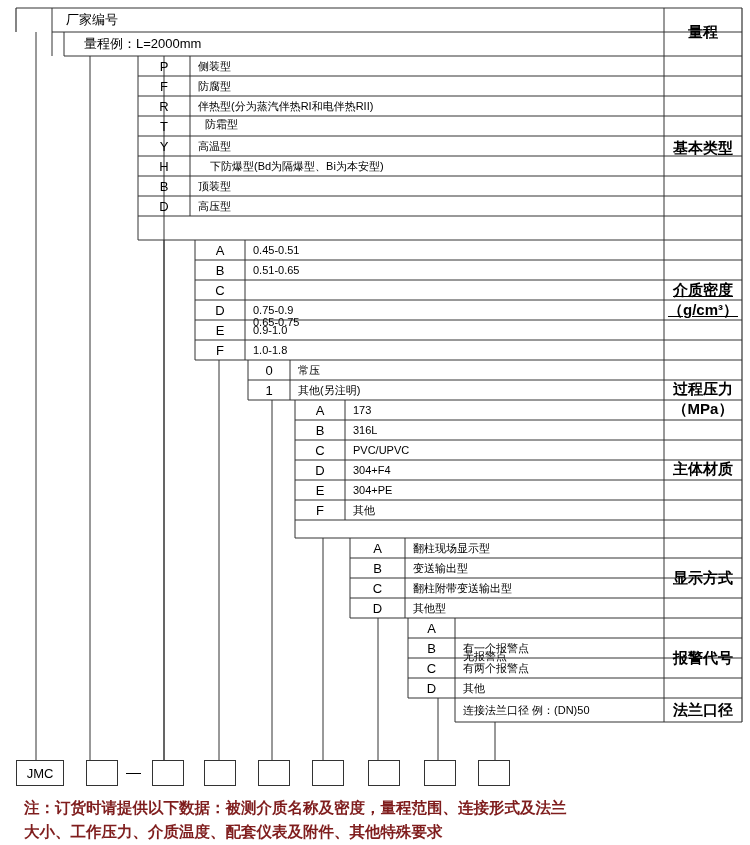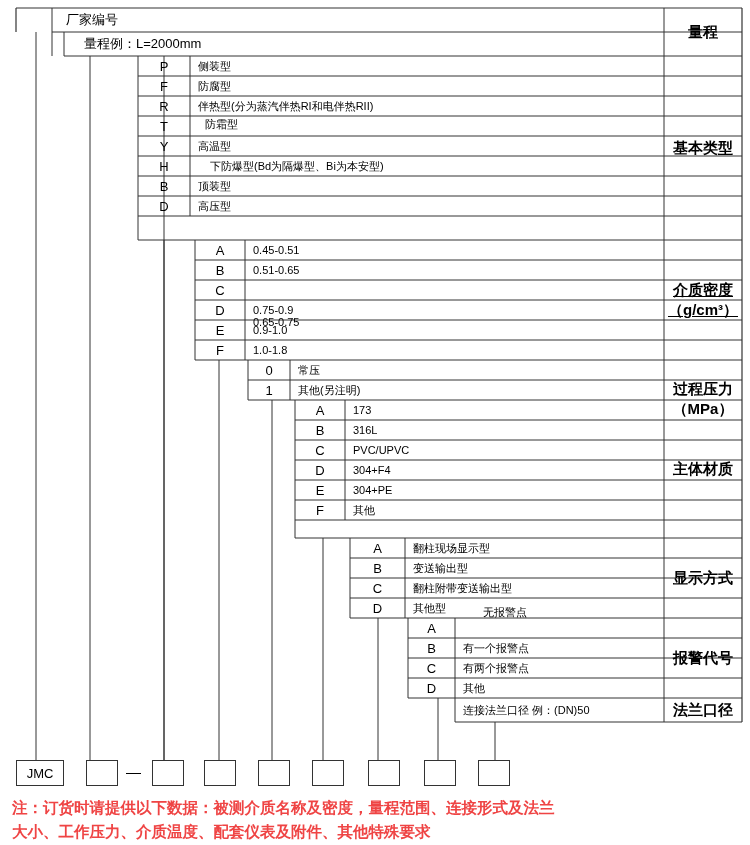--- a/index.html
+++ b/index.html
@@ -14,21 +14,21 @@
   }
   #diagram{position:absolute;left:0;top:0;width:750px;height:845px;}
   .cell{position:absolute;box-sizing:border-box;display:flex;align-items:center;white-space:nowrap;}
   .code{justify-content:center;font-size:13px;}
   .desc{justify-content:flex-start;padding-left:8px;font-size:11px;}
   .grp{justify-content:center;font-weight:bold;font-size:15px;text-align:center;flex-direction:column;line-height:1.35;}
   .lbl{justify-content:flex-start;padding-left:8px;font-size:13px;}
   .bcode{position:absolute;box-sizing:border-box;border:1px solid #333;background:#fff;
          display:flex;align-items:center;justify-content:center;font-size:13px;}
   .dash{position:absolute;font-size:15px;color:#000;}
-  .note{position:absolute;color:#ef4444;font-weight:bold;font-size:15.5px;line-height:1.55;left:12px;width:726px;}
+  .note{position:absolute;color:#7f1d1d;font-weight:bold;font-size:15.5px;line-height:1.55;left:24px;width:726px;}
 </style>
 </head>
 <body>
 
 <div id="diagram">
     <svg width="750" height="845" style="position:absolute;left:0;top:0;">
       <line x1="16" y1="8" x2="742" y2="8" stroke="#333333" stroke-width="1.2"></line>
       <line x1="52" y1="32" x2="742" y2="32" stroke="#333333" stroke-width="1"></line>
       <line x1="64" y1="56" x2="742" y2="56" stroke="#333333" stroke-width="1"></line>
       <line x1="138" y1="76" x2="742" y2="76" stroke="#333333" stroke-width="1"></line>
@@ -153,21 +153,21 @@
     <div class="cell code" style="left: 350px; top: 538px; width: 55px; height: 20px;">A</div>
     <div class="cell desc" style="left: 405px; top: 538px; width: 259px; height: 20px;">翻柱现场显示型</div>
     <div class="cell code" style="left: 350px; top: 558px; width: 55px; height: 20px;">B</div>
     <div class="cell desc" style="left: 405px; top: 558px; width: 259px; height: 20px;">变送输出型</div>
     <div class="cell code" style="left: 350px; top: 578px; width: 55px; height: 20px;">C</div>
     <div class="cell desc" style="left: 405px; top: 578px; width: 259px; height: 20px;">翻柱附带变送输出型</div>
     <div class="cell code" style="left: 350px; top: 598px; width: 55px; height: 20px;">D</div>
     <div class="cell desc" style="left: 405px; top: 598px; width: 259px; height: 20px;">其他型</div>
     <div class="cell grp" style="left: 664px; top: 538px; width: 78px; height: 80px;">显示方式</div>
     <div class="cell code" style="left: 408px; top: 618px; width: 47px; height: 20px;">A</div>
-    <div class="cell desc" style="left: 455px; top: 602px; width: 225px; height: 20px; margin-left: 20px;">无报警点</div>
+    <div class="cell desc" style="left: 455px; top: 646px; width: 225px; height: 20px;">无报警点</div>
     <div class="cell code" style="left: 408px; top: 638px; width: 47px; height: 20px;">B</div>
     <div class="cell desc" style="left: 455px; top: 638px; width: 209px; height: 20px;">有一个报警点</div>
     <div class="cell code" style="left: 408px; top: 658px; width: 47px; height: 20px;">C</div>
     <div class="cell desc" style="left: 455px; top: 658px; width: 209px; height: 20px;">有两个报警点</div>
     <div class="cell code" style="left: 408px; top: 678px; width: 47px; height: 20px;">D</div>
     <div class="cell desc" style="left: 455px; top: 678px; width: 209px; height: 20px;">其他</div>
     <div class="cell grp" style="left: 664px; top: 618px; width: 78px; height: 80px;">报警代号</div>
     <div class="cell desc" style="left: 455px; top: 698px; width: 209px; height: 24px;">连接法兰口径 例：(DN)50</div>
     <div class="cell grp" style="left: 664px; top: 698px; width: 78px; height: 24px;">法兰口径</div>
     <div class="bcode" style="left: 16px; top: 760px; width: 48px; height: 26px;">JMC</div>

